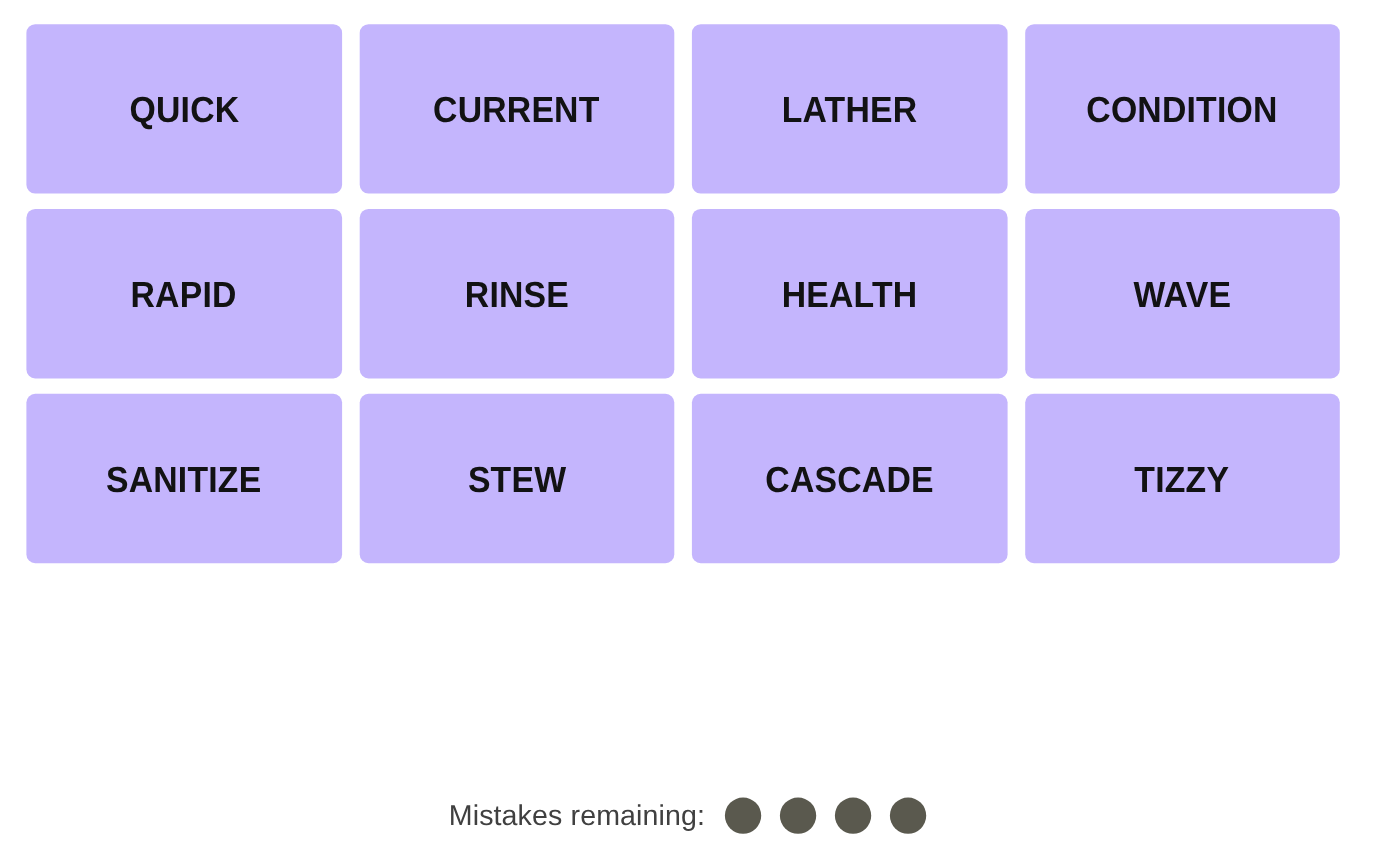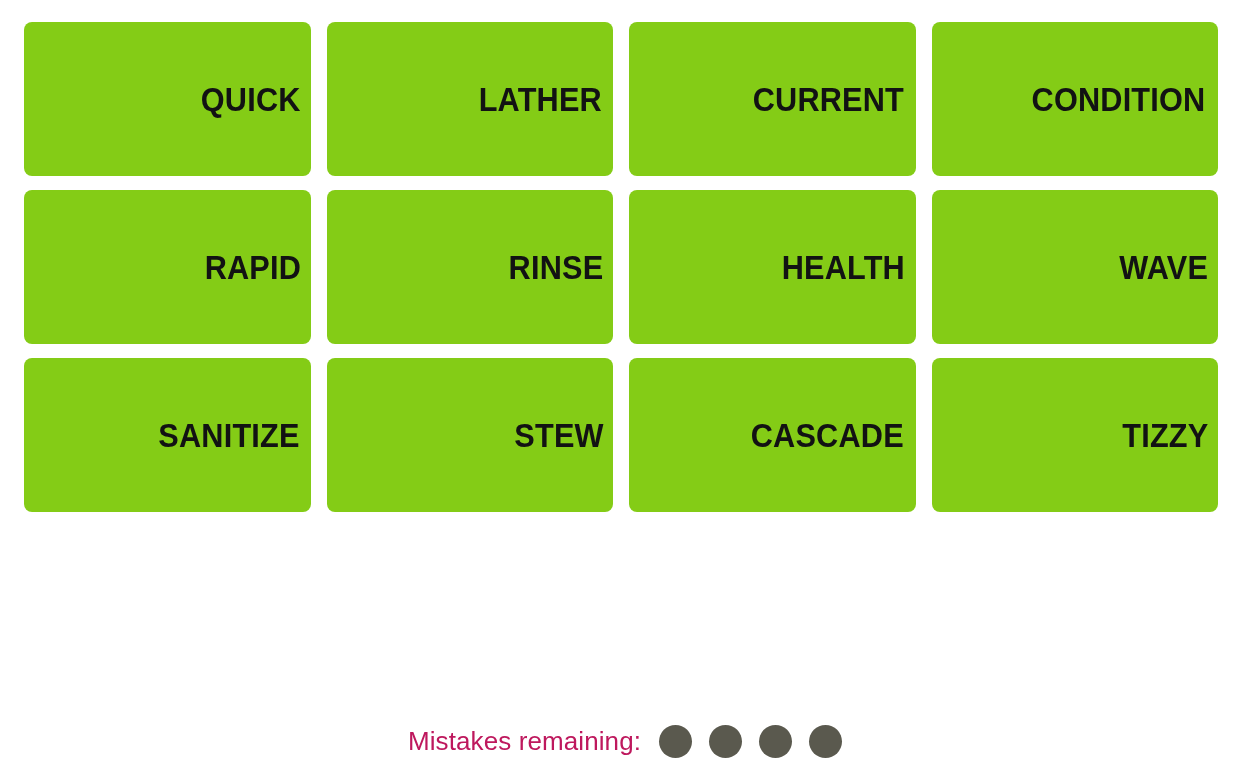--- a/index.html
+++ b/index.html
@@ -33,25 +33,25 @@
     width: 1194px;
     height: 658px;
     display: grid;
     grid-template-columns: repeat(4, 1fr);
     grid-template-rows: repeat(4, 1fr);
     column-gap: 16px;
     row-gap: 14px;
   }
 
   .tile {
-    background: #84cc16;
+    background: #c4b5fd;
     border-radius: 8px;
     display: flex;
     align-items: center;
-    justify-content: flex-end;
+    justify-content: center;
     cursor: pointer;
     user-select: none;
     -webkit-user-select: none;
     box-sizing: border-box;
     padding: 0 6px;
     overflow: hidden;
   }
 
   .tile-label {
     font-family: "Liberation Sans Narrow", "Liberation Sans", sans-serif;
@@ -76,21 +76,21 @@
     display: flex;
     align-items: center;
     justify-content: center;
     gap: 18px;
   }
 
   #mistakes-label {
     font-family: "Liberation Sans", sans-serif;
     font-size: 26px;
     font-weight: normal;
-    color: #be185d;
+    color: #404040;
     line-height: 1;
     letter-spacing: 0.1px;
   }
 
   #mistakes-dots {
     display: flex;
     align-items: center;
     gap: 17px;
   }
 
@@ -105,24 +105,24 @@
 </head>
 <body>
 
 <div id="game-root">
 
   <div id="puzzle-grid">
       <div class="tile">
         <span class="tile-label">QUICK</span>
       </div>
       <div class="tile">
-        <span class="tile-label">LATHER</span>
+        <span class="tile-label">CURRENT</span>
       </div>
       <div class="tile">
-        <span class="tile-label">CURRENT</span>
+        <span class="tile-label">LATHER</span>
       </div>
       <div class="tile">
         <span class="tile-label">CONDITION</span>
       </div>
       <div class="tile">
         <span class="tile-label">RAPID</span>
       </div>
       <div class="tile">
         <span class="tile-label">RINSE</span>
       </div>

